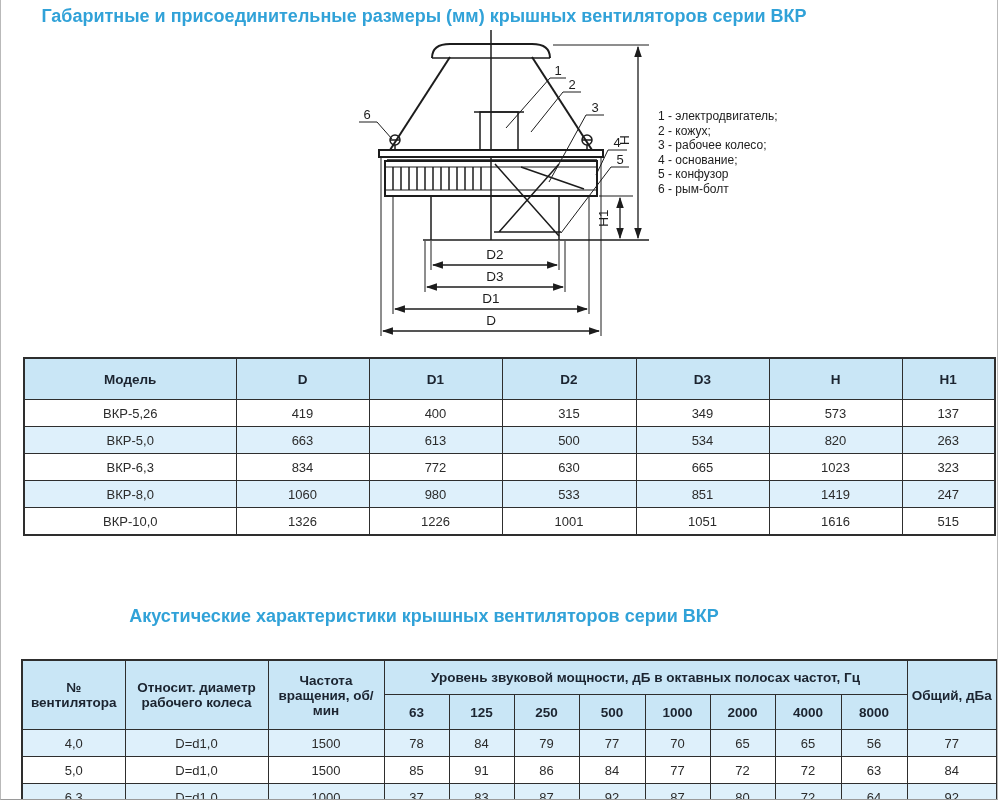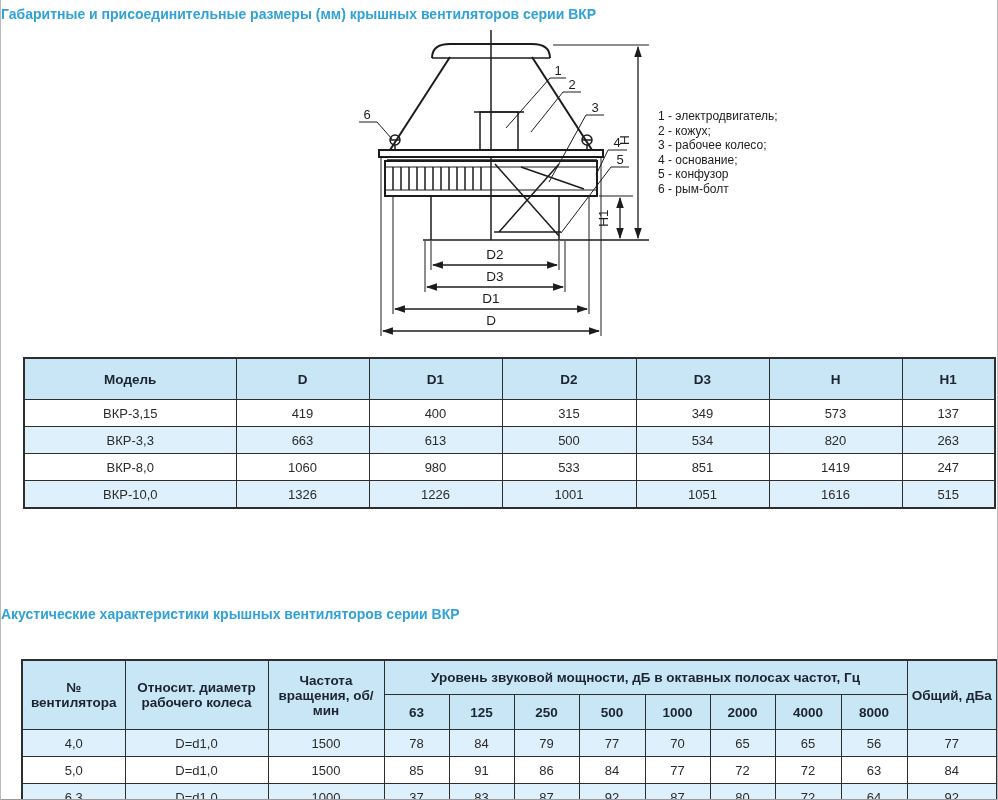--- a/index.html
+++ b/index.html
@@ -3,22 +3,22 @@
 <meta charset="utf-8">
 <style>
   html,body{margin:0;padding:0;background:#fff;}
   .page{
     position:relative;width:998px;height:800px;background:#fff;
     font-family:"Liberation Sans","DejaVu Sans",sans-serif;
     border-left:1px solid #b9b9b9;border-right:1px solid #b9b9b9;border-bottom:1px solid #9a9a9a;
     box-sizing:border-box;overflow:hidden;
   }
   .title{
-    position:absolute;left:0;width:846px;
-    font-size:14px;font-weight:bold;color:#31a2d8;
+    position:absolute;left:0;width:846px;text-align:center;
+    font-size:18px;font-weight:bold;color:#31a2d8;
   }
   .t1{top:6px;}
   .t2{top:606px;}
   .diagram{position:absolute;top:0;left:0;}
   .diagram text{fill:#1c1c1c;font-family:"Liberation Sans","DejaVu Sans",sans-serif;}
   table{border-collapse:collapse;table-layout:fixed;position:absolute;background:#fff;}
   table, th, td{border:1px solid #2e2e2e;}
   table{border:2px solid #2e2e2e;}
   th{background:#c9e6f6;color:#1b2430;font-weight:bold;font-size:13.5px;text-align:center;vertical-align:middle;padding:2px 3px;}
   td{color:#2b2b2b;font-size:13px;text-align:center;vertical-align:middle;height:26px;padding:0 2px;}
@@ -151,36 +151,45 @@
         <th>D</th>
         <th>D1</th>
         <th>D2</th>
         <th>D3</th>
         <th>H</th>
         <th>H1</th>
       </tr>
     </thead>
     <tbody>
         <tr>
-          <td>ВКР-3,15</td>
+          <td>ВКР-5,26</td>
           <td>419</td>
           <td>400</td>
           <td>315</td>
           <td>349</td>
           <td>573</td>
           <td>137</td>
         </tr>
         <tr>
-          <td>ВКР-3,3</td>
+          <td>ВКР-5,0</td>
           <td>663</td>
           <td>613</td>
           <td>500</td>
           <td>534</td>
           <td>820</td>
           <td>263</td>
+        </tr>
+        <tr>
+          <td>ВКР-6,3</td>
+          <td>834</td>
+          <td>772</td>
+          <td>630</td>
+          <td>665</td>
+          <td>1023</td>
+          <td>323</td>
         </tr>
         <tr>
           <td>ВКР-8,0</td>
           <td>1060</td>
           <td>980</td>
           <td>533</td>
           <td>851</td>
           <td>1419</td>
           <td>247</td>
         </tr>

